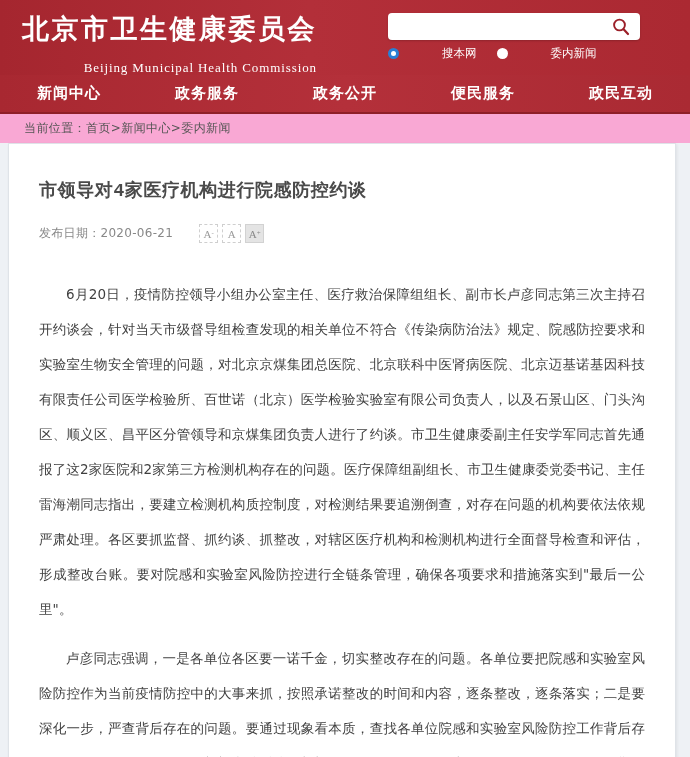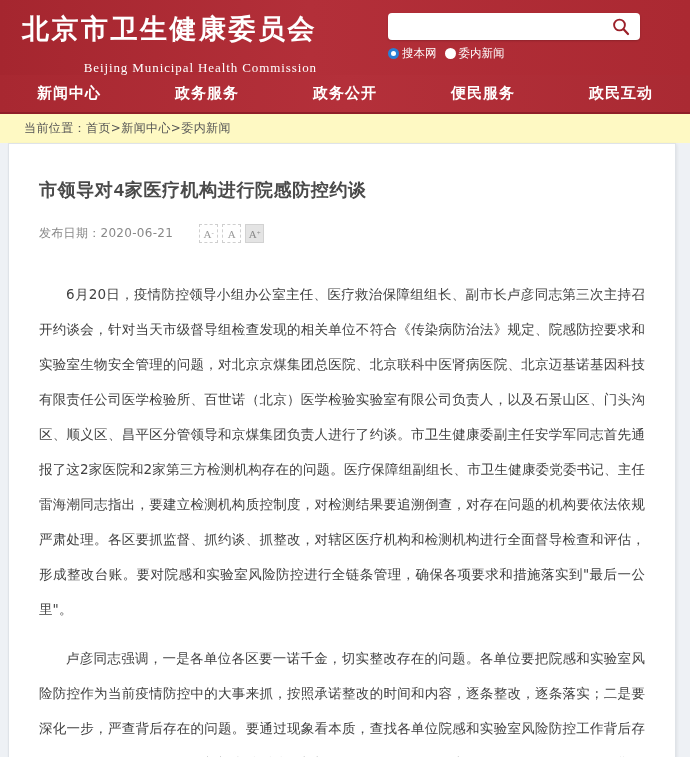--- a/index.html
+++ b/index.html
@@ -88,21 +88,21 @@
   .search-btn svg { display: block; margin: 0 auto; }
 
   .search-opts {
     margin-top: 6px;
     display: flex;
     align-items: center;
     font-size: 11.5px;
     color: #fff;
     font-family: "DejaVu Sans", sans-serif;
   }
-  .opt { display: flex; align-items: center; margin-right: 8px; cursor: pointer; }
+  .opt { display: flex; align-items: center; margin-right: 20px; cursor: pointer; gap: 40px; }
   .radio {
     width: 11px; height: 11px;
     border-radius: 50%;
     background: #ffffff;
     margin-right: 3px;
     box-sizing: border-box;
     display: inline-block;
     position: relative;
   }
   .radio.on { background: #2a7fd4; }
@@ -134,21 +134,21 @@
     font-weight: bold;
     letter-spacing: 1px;
     font-family: "DejaVu Sans", sans-serif;
     cursor: pointer;
     white-space: nowrap;
   }
 
   
   .crumb-bar {
     height: 29px;
-    background: #fef9c3;
+    background: #f9a8d4;
     display: flex;
     align-items: center;
     padding-left: 24px;
     box-sizing: border-box;
   }
   .crumb {
     font-size: 12px;
     color: #555;
     font-family: "DejaVu Sans", sans-serif;
     letter-spacing: 0.4px;

